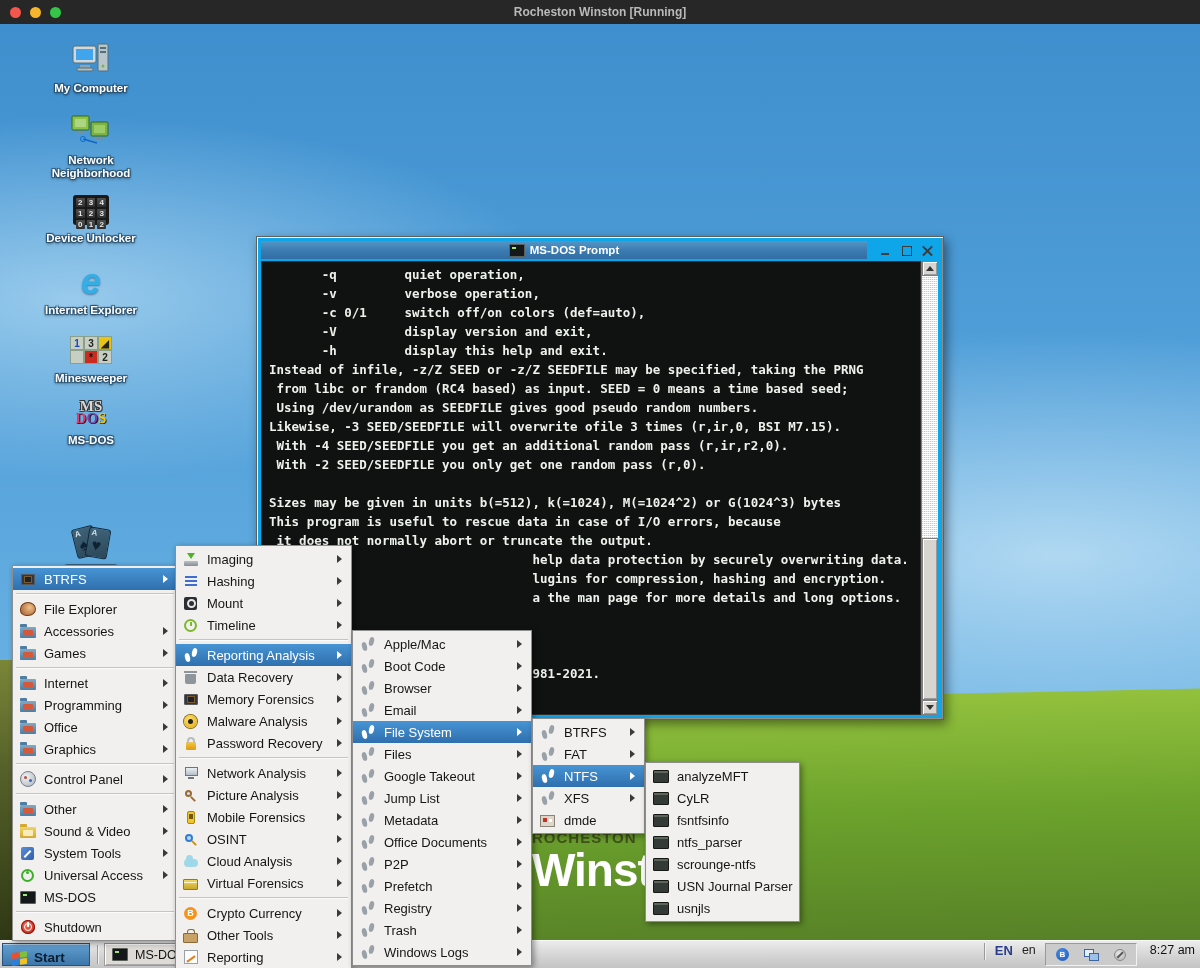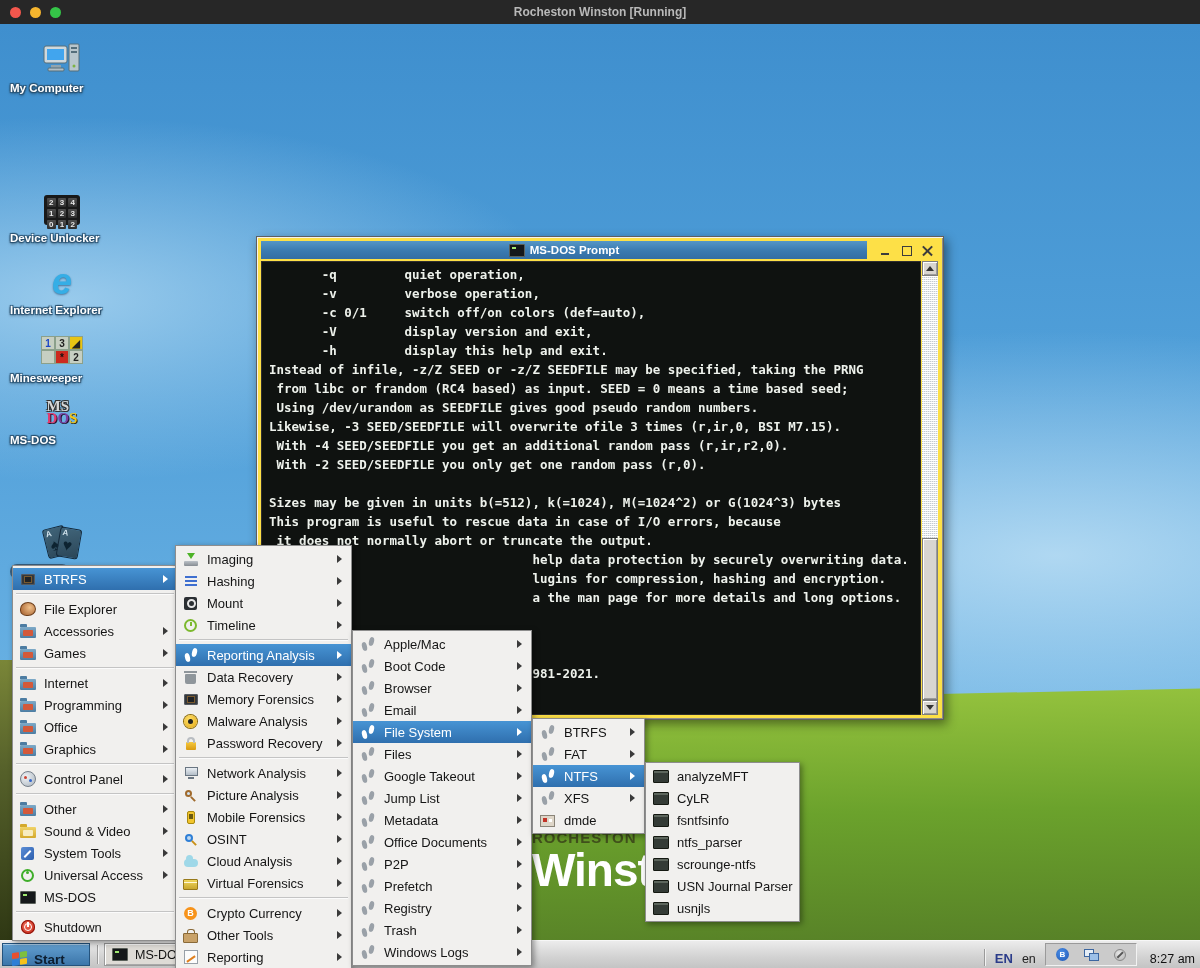--- a/index.html
+++ b/index.html
@@ -20,21 +20,21 @@
       linear-gradient(180deg,#3f8fce 0%,#4f9ed8 35%,#66afe2 70%,#7cbbe8 100%);}
   .olive{position:absolute;left:0;top:636px;width:580px;height:280px;
     background:linear-gradient(180deg,#7a8638 0%,#55602a 40%,#2f3814 100%);}
   .hill{position:absolute;left:455px;top:672px;width:780px;height:260px;transform:rotate(-1.2deg);
     background:linear-gradient(180deg,#93c13d 0%,#6ba22c 45%,#567f27 100%);
     border-top-left-radius:55% 90px;}
   .brand{position:absolute;left:532px;top:806px;line-height:1;}
   .brand-top{color:#41511c;font-weight:bold;font-size:15px;letter-spacing:1px;}
   .brand-main{color:#fff;font-weight:bold;font-size:46px;letter-spacing:-1px;margin-top:2px;}
   
-  .dicon{position:absolute;left:10px;width:104px;}
+  .dicon{position:absolute;left:39px;width:104px;text-align:center;}
   .dic{width:42px;height:40px;margin:0 auto 2px;position:relative;display:flex;align-items:center;justify-content:center;}
   .dlbl{color:#fff;font-size:11.5px;font-weight:bold;line-height:13px;
     text-shadow:1px 1px 1px #28506f,-1px 1px 1px #28506f,1px -1px 1px #28506f,-1px -1px 1px #28506f,0 2px 3px rgba(0,0,0,.5);}
   .pill{display:inline-block;background:rgba(52,84,112,.85);border-radius:7px;padding:1px 7px;}
   
   .devug{width:36px;height:30px;background:#191919;border-radius:3px;padding:3px;box-sizing:border-box;
     display:grid;grid-template-columns:repeat(3,1fr);gap:2px;}
   .devug span{background:linear-gradient(180deg,#4e4e4e,#2e2e2e);color:#e6e6e6;font-size:8px;font-weight:bold;
     display:flex;align-items:center;justify-content:center;border-radius:1px;}
   
@@ -61,21 +61,21 @@
   .msn4{left:21px;top:15px;width:13px;height:13px;background:linear-gradient(135deg,#ffb84d,#ef6c00);transform:rotate(20deg);}
   
   .solc{width:44px;height:36px;position:relative;}
   .card{position:absolute;width:20px;height:28px;background:linear-gradient(160deg,#41657a,#2b4658);
     border:1px solid #14293a;border-radius:3px;color:#0d2331;}
   .card .rk{position:absolute;left:2px;top:0;font-size:8px;font-weight:bold;color:#cfe0ea;}
   .card .st{position:absolute;left:4px;top:8px;font-size:16px;color:#0d2331;}
   .cardA{left:4px;top:3px;transform:rotate(-14deg);}
   .cardB{left:17px;top:4px;transform:rotate(10deg);}
   
-  .win{position:absolute;left:256px;top:236px;width:688px;height:484px;background:#fde047;z-index:10;
+  .win{position:absolute;left:256px;top:236px;width:688px;height:484px;background:#0ea5e9;z-index:10;
     border:1px solid #5f5f5f;box-shadow:inset 1px 1px 0 #f4f2ef,inset -1px -1px 0 #8f8d89,3px 4px 10px rgba(0,0,0,.45);box-sizing:border-box;}
   .tbar{position:absolute;left:4px;top:4px;right:76px;height:18px;
     background:linear-gradient(180deg,#5596c6 0%,#3a7ab0 55%,#336ea3 100%);
     display:flex;align-items:center;justify-content:center;gap:5px;}
   .tbar-title{color:#fff;font-weight:bold;font-size:11.5px;}
   .wbtns{position:absolute;right:10px;top:6px;display:flex;gap:10px;align-items:center;height:14px;}
   .wb{width:11px;height:11px;position:relative;}
   .wb-min::after{content:"";position:absolute;left:1px;bottom:1px;width:8px;height:2px;background:#3c3c3c;}
   .wb-max::after{content:"";position:absolute;left:1px;top:1px;width:8px;height:8px;border:1.5px solid #3c3c3c;}
   .wb-cls::before,.wb-cls::after{content:"";position:absolute;left:-1px;top:5px;width:13px;height:1.8px;background:#3c3c3c;}
@@ -165,30 +165,30 @@
   .ri-rep::before{content:"";position:absolute;left:1px;top:7px;width:10px;height:2px;background:#e0801e;transform:rotate(-35deg);}
   .ri-dmde{width:13px;height:10px;background:#ded6c8;border:1px solid #8a8478;position:relative;margin-top:2px;}
   .ri-dmde::before{content:"";position:absolute;left:2px;top:2px;width:4px;height:4px;background:#c23327;}
   .ri-dmde::after{content:"";position:absolute;right:2px;top:3px;width:3px;height:3px;background:#fff;}
   .tic{width:14px;height:11px;background:#343b36;border:1px solid #141811;border-radius:1px;box-shadow:inset 0 2px 0 #5d665d;flex:none;}
   
   .taskbar{position:absolute;left:0;top:940px;width:1200px;height:28px;z-index:30;
     background:linear-gradient(180deg,#ececec 0%,#d2d2d2 60%,#c4c4c4 100%);border-top:1px solid #f7f7f7;box-sizing:border-box;}
   .startbtn{position:absolute;left:2px;top:2px;width:88px;height:23px;
     background:linear-gradient(180deg,#639fd0 0%,#3c76aa 100%);border:1px solid #24537d;box-sizing:border-box;
-    box-shadow:inset 0 1px 0 rgba(255,255,255,.45);display:flex;align-items:flex-start;gap:7px;padding:8px 9px;}
+    box-shadow:inset 0 1px 0 rgba(255,255,255,.45);display:flex;align-items:flex-end;gap:7px;padding:0 9px;}
   .startlbl{font-weight:bold;font-size:13.5px;color:#0d1e30;}
   .wflag{display:grid;grid-template-columns:7px 7px;grid-template-rows:6px 6px;gap:1px;transform:skewY(-8deg);}
   .wflag i{border-radius:1px;}
   .wf1{background:#e8502e;}.wf2{background:#7ebf3e;}.wf3{background:#2f7fd6;}.wf4{background:#f5c21b;}
   .tbsep{position:absolute;left:97px;top:4px;width:1px;height:19px;background:#9a9a9a;border-right:1px solid #f2f2f2;}
   .taskbtn{position:absolute;left:104px;top:2px;width:150px;height:23px;background:#dedbd6;
     border:1px solid #9a9a9a;box-sizing:border-box;box-shadow:inset 1px 1px 0 #fff,inset -1px -1px 0 #a8a8a8;
     display:flex;align-items:center;gap:7px;padding:0 7px;font-size:12.5px;color:#111;}
-  .tray{position:absolute;right:5px;top:2px;height:23px;display:flex;align-items:flex-end;gap:9px;}
+  .tray{position:absolute;right:5px;top:2px;height:23px;display:flex;align-items:flex-start;gap:9px;}
   .traysep{width:1px;height:17px;background:#9a9a9a;border-right:1px solid #f2f2f2;}
   .lang-caps{font-weight:bold;font-size:13px;color:#2b3c8a;}
   .lang{font-size:12.5px;color:#222;}
   .traybox{height:21px;display:flex;align-items:center;gap:15px;padding:0 10px;background:#cbcbcb;
     border:1px solid #9a9a9a;border-bottom-color:#f2f2f2;border-right-color:#f2f2f2;}
   .bt{width:13px;height:13px;border-radius:50%;background:radial-gradient(circle at 40% 35%,#4a8ee6,#1d55b4);
     display:flex;align-items:center;justify-content:center;}
   .bt::before{content:"B";color:#fff;font-size:8px;font-weight:bold;}
   .trnet{width:15px;height:12px;position:relative;}
   .trnet::before{content:"";position:absolute;left:0;top:0;width:8px;height:6px;background:#e6eef6;border:1px solid #3c66a0;}
@@ -228,20 +228,35 @@
         <rect x="6" y="27" width="16" height="3" rx="1" fill="#b0bec5" stroke="#546e7a"></rect>
         <rect x="27" y="3" width="10" height="27" rx="1" fill="#b8c6cc" stroke="#546e7a"></rect>
         <rect x="29" y="6" width="6" height="2" fill="#546e7a"></rect>
         <rect x="29" y="10" width="6" height="2" fill="#546e7a"></rect>
         <circle cx="32" cy="25" r="1.5" fill="#7cb342"></circle>
       </svg>
     </div>
     <div class="dlbl">My Computer</div>
   </div>
 
+  <div class="dicon" style="top:88px">
+    <div class="dic">
+      <svg width="40" height="36" viewBox="0 0 40 36">
+        <rect x="1" y="2" width="17" height="14" rx="1" fill="#8bc34a" stroke="#33691e"></rect>
+        <rect x="4" y="5" width="11" height="8" fill="#aed581"></rect>
+        <rect x="6" y="17" width="7" height="3" fill="#78909c"></rect>
+        <rect x="20" y="8" width="17" height="14" rx="1" fill="#7cb342" stroke="#33691e"></rect>
+        <rect x="23" y="11" width="11" height="8" fill="#9ccc65"></rect>
+        <rect x="25" y="23" width="7" height="3" fill="#78909c"></rect>
+        <circle cx="12" cy="25" r="2.5" fill="#42a5f5" stroke="#1565c0"></circle>
+        <path d="M12 25 L26 29" stroke="#1565c0" stroke-width="1.5"></path>
+      </svg>
+    </div>
+    <div class="dlbl">Network Neighborhood</div>
+  </div>
 
   <div class="dicon" style="top:166px">
     <div class="dic">
       <div class="devug">
         <span>2</span>
         <span>3</span>
         <span>4</span>
         <span>1</span>
         <span>2</span>
         <span>3</span>

